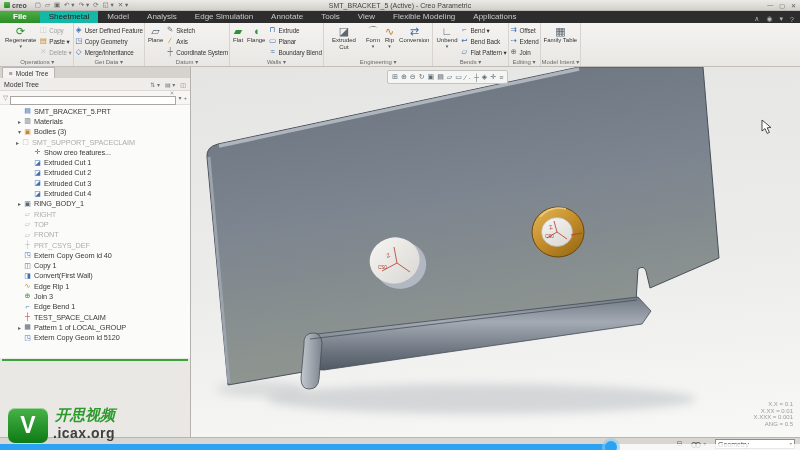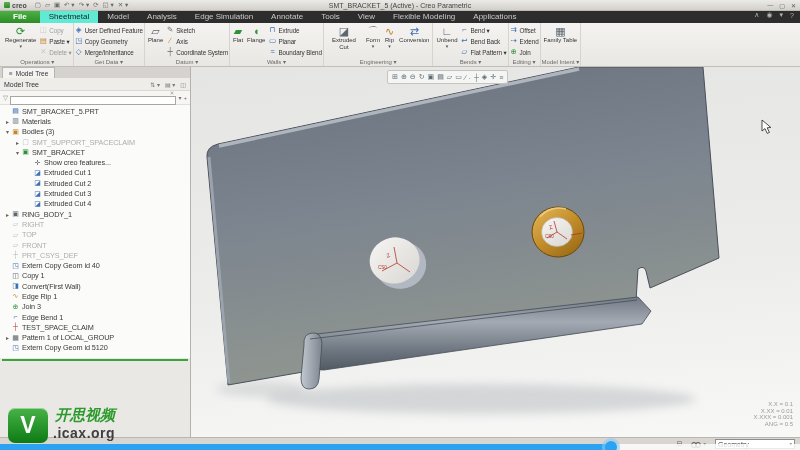--- a/index.html
+++ b/index.html
@@ -11,24 +11,24 @@
     background:linear-gradient(#eceae6,#d3d0cb);border-bottom:1px solid #bdbab5;
     display:flex;align-items:center;padding:0 4px;box-sizing:border-box;font-size:7px;color:#555;}
   .creologo{display:flex;align-items:center;gap:2px;font-weight:bold;color:#4a4a4a;}
   .creologo .logobox{width:6px;height:6px;background:linear-gradient(#59b34c,#2f8c28);border-radius:1px;display:inline-block;}
   .qat{display:flex;gap:4px;margin-left:8px;}
   .qat span{font-size:6.5px;color:#6a6a6a;cursor:default;}
   .wtitle{position:absolute;left:50%;transform:translateX(-50%);font-size:7px;color:#444;white-space:nowrap;}
   .winctl{margin-left:auto;display:flex;gap:6px;font-size:6px;color:#555;}
   
   .tabbar{position:absolute;left:0;top:11px;width:800px;height:12px;background:#2d2d2d;
-    display:flex;align-items:flex-start;font-size:8px;}
+    display:flex;align-items:flex-end;font-size:8px;}
   .tab{padding:0 9px;line-height:12px;color:#c9c9c9;white-space:nowrap;cursor:default;}
   .tab.c-file{background:linear-gradient(#4cb043,#2e8c28);color:#fff;padding:0 13px;font-weight:bold;}
-  .tab.c-active{background:#5eead4;color:#222;}
+  .tab.c-active{background:#14b8a6;color:#222;}
   .tabbar-right{margin-left:auto;display:flex;gap:7px;align-items:center;padding-right:6px;color:#b5b5b5;font-size:7px;}
   
   .ribbon{position:absolute;left:0;top:23px;width:800px;height:44px;
     background:linear-gradient(#f4f3f1,#e9e7e3);border-bottom:1px solid #c2bfba;
     display:flex;box-sizing:border-box;padding-left:2px;}
   .rgroup{display:flex;flex-direction:column;border-right:1px solid #d7d4cf;box-sizing:border-box;padding:1px 1px 0 1px;}
   .gcontent{display:flex;flex:1;gap:1px;align-items:flex-start;}
   .glabel{font-size:6px;color:#6b6b6b;text-align:center;padding:1px 0 1px 0;white-space:nowrap;}
   .bigbtn{display:flex;flex-direction:column;align-items:center;justify-content:flex-start;
     padding:1px 2px;border-radius:2px;cursor:default;}
@@ -54,21 +54,21 @@
     padding:0 4px;font-size:7px;color:#333;}
   .panelhdr .hicons{margin-left:auto;display:flex;gap:5px;font-size:6px;color:#777;}
   .filterrow{height:13px;background:#f7f6f4;display:flex;align-items:center;gap:2px;padding:0 3px;border-bottom:1px solid #e2dfda;}
   .funnel{font-size:6.5px;color:#888;}
   .searchwrap{flex:1;position:relative;}
   .searchwrap input{width:100%;height:9px;box-sizing:border-box;border:1px solid #a9a6a1;background:#fff;
     font-size:7px;padding:0 8px 0 2px;font-family:inherit;}
   .searchwrap .clr{position:absolute;right:2px;top:1px;font-size:5.5px;color:#999;}
   .filterrow .fbtn{font-size:6px;color:#777;}
   .treearea{background:#fbfbfa;height:252px;overflow:hidden;padding-top:1px;}
-  .trow{display:flex;align-items:center;height:10.3px;padding-left:4px;white-space:nowrap;}
+  .trow{display:flex;align-items:center;height:10.3px;padding-left:16px;white-space:nowrap;}
   .trow.c-i1{padding-left:14px;align-items:center;}
   .trow.c-i2{padding-left:26px;}
   .tarrow{width:7px;font-size:6px;color:#666;text-align:center;flex:0 0 7px;}
   .c-ar::before{content:"▸";}
   .c-ad::before{content:"▾";}
   .c-an::before{content:"";}
   .ticon{width:9px;font-size:7px;text-align:center;flex:0 0 9px;line-height:8px;}
   .tlabel{font-size:7.3px;color:#3a3a3a;margin-left:2px;letter-spacing:-0.1px;}
   .trow.c-gray .tlabel{color:#adadad;}
   .trow.c-gray .ticon{opacity:.45;}
@@ -390,25 +390,20 @@
         </div>
         <div class="trow c-i0">
           <span class="tarrow c-ad"></span>
           <span class="ticon c-orange">▣</span>
           <span class="tlabel">Bodies (3)</span>
         </div>
         <div class="trow c-i1 c-gray">
           <span class="tarrow c-ar"></span>
           <span class="ticon c-slate">▢</span>
           <span class="tlabel">SMT_SUPPORT_SPACECLAIM</span>
-        </div>
-        <div class="trow c-i1">
-          <span class="tarrow c-ad"></span>
-          <span class="ticon c-green">▣</span>
-          <span class="tlabel">SMT_BRACKET</span>
         </div>
         <div class="trow c-i2">
           <span class="tarrow c-an"></span>
           <span class="ticon c-slate">✛</span>
           <span class="tlabel">Show creo features...</span>
         </div>
         <div class="trow c-i2">
           <span class="tarrow c-an"></span>
           <span class="ticon c-blue">◪</span>
           <span class="tlabel">Extruded Cut 1</span>

